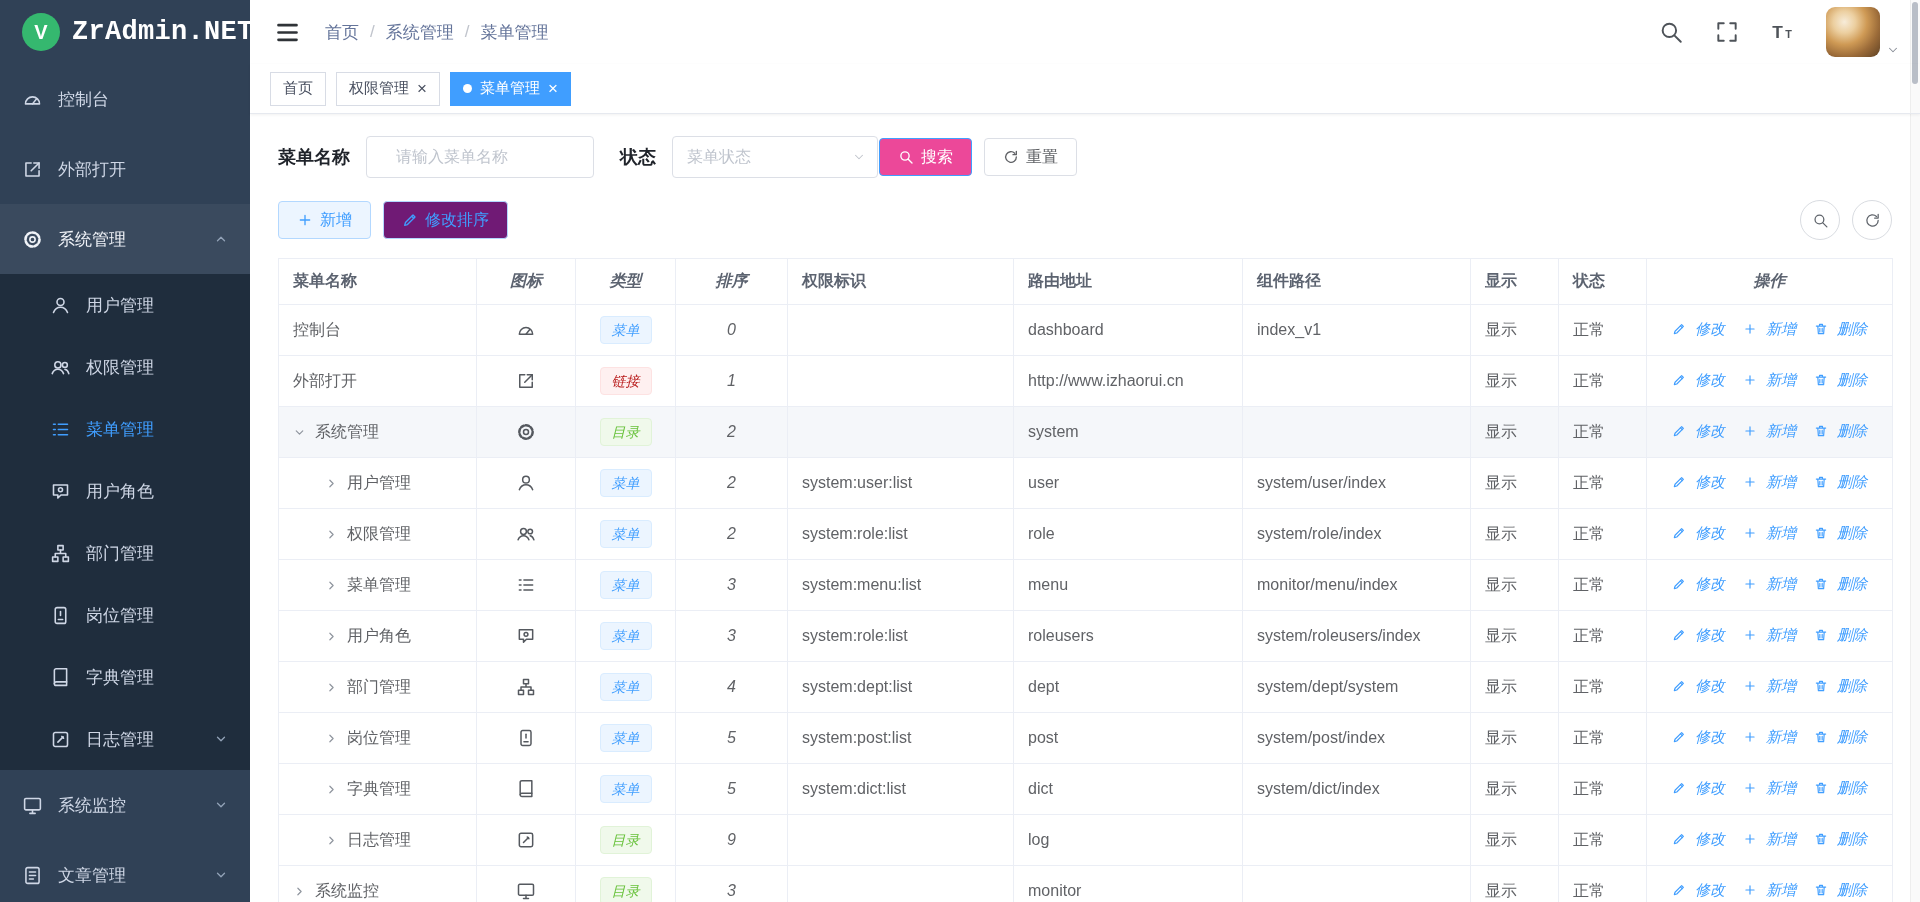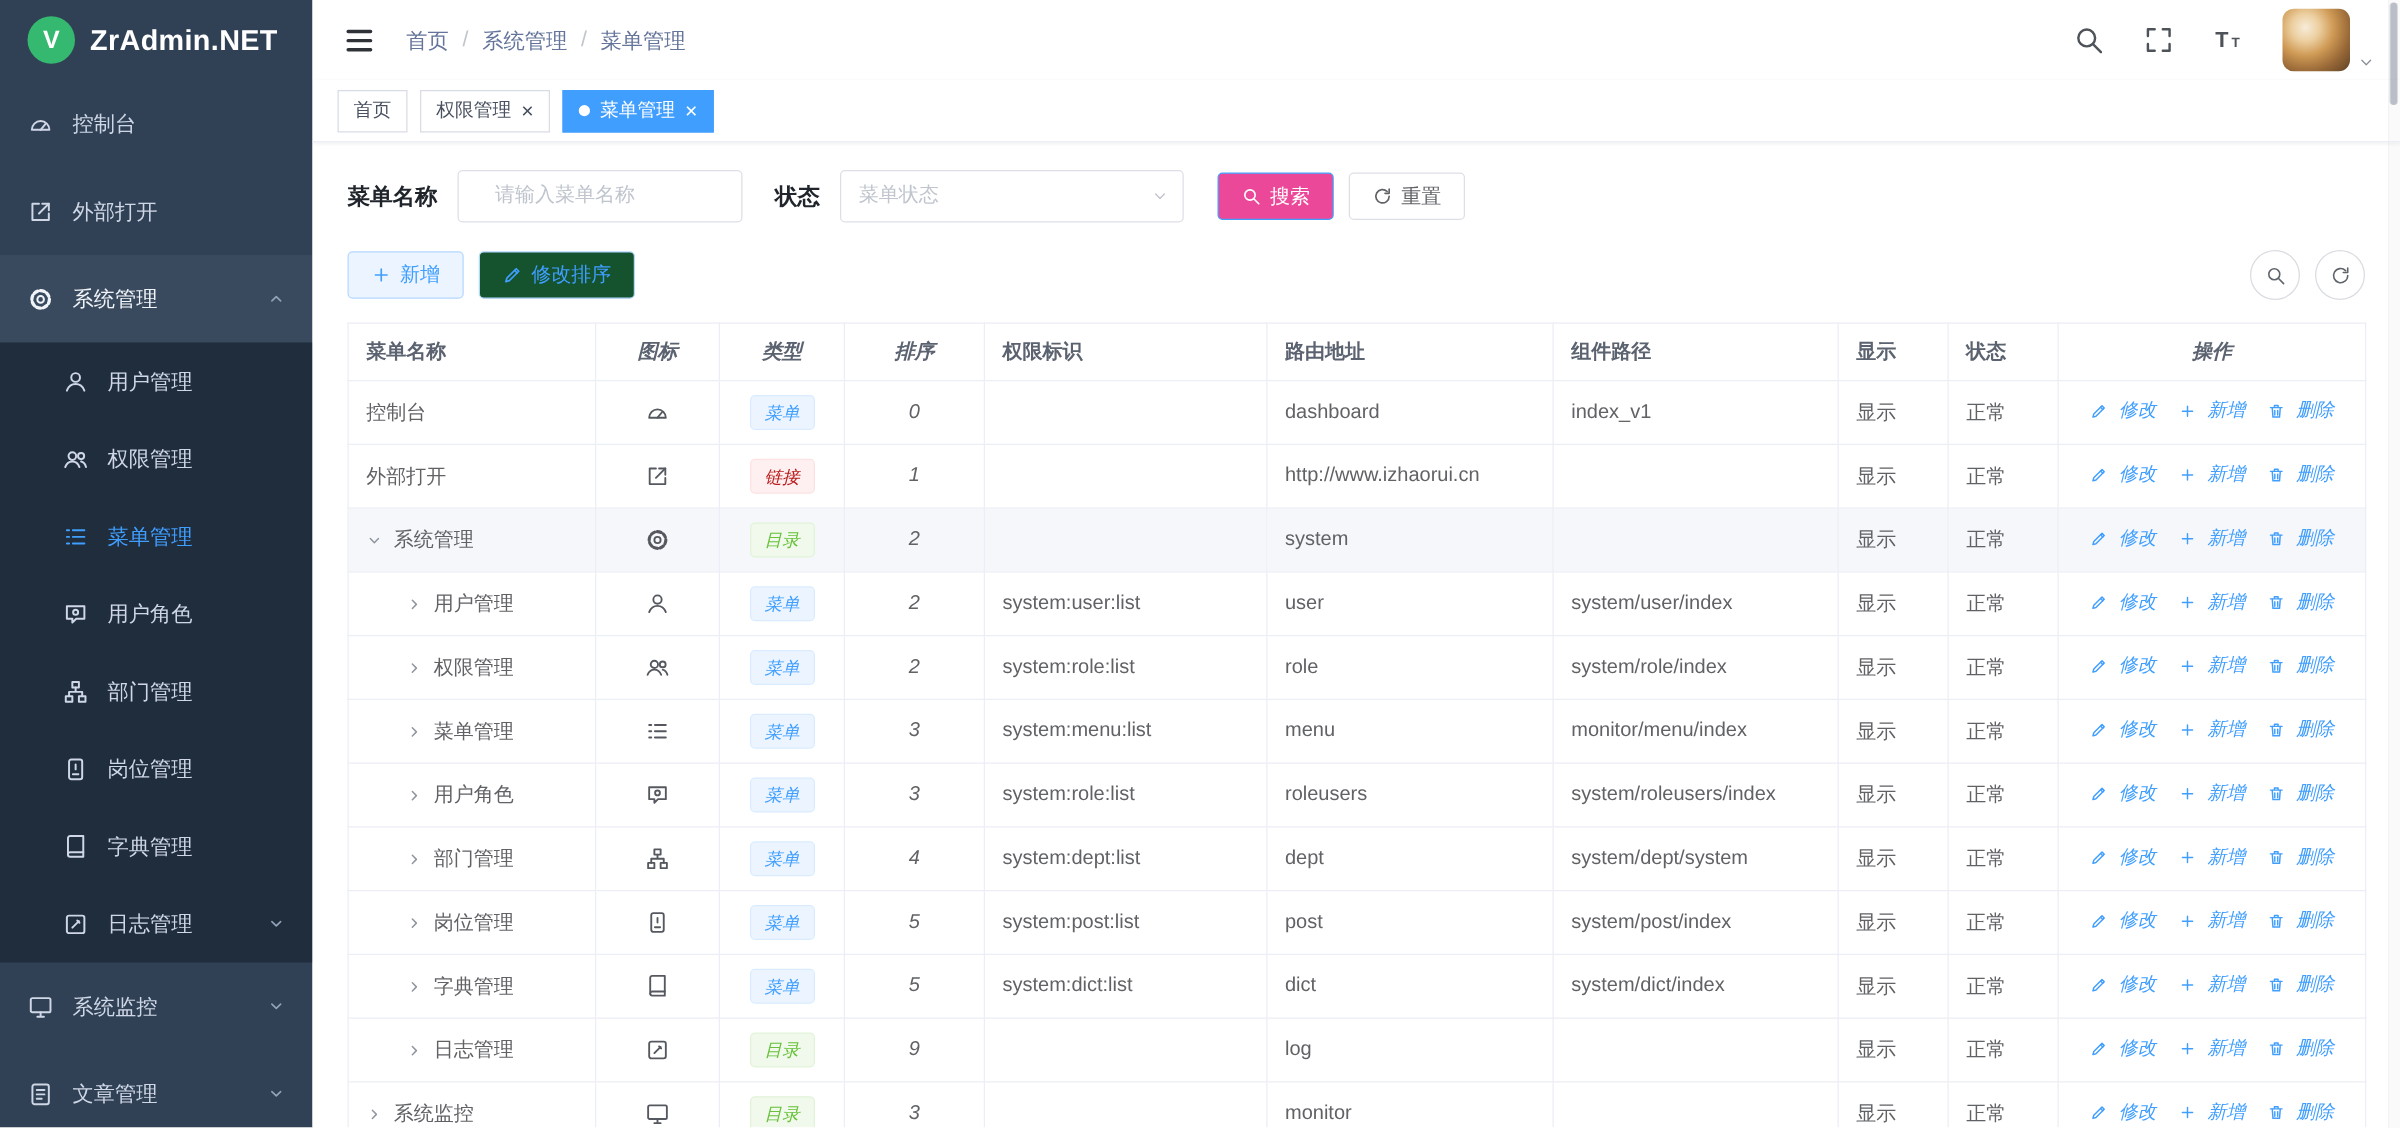--- a/index.html
+++ b/index.html
@@ -7,21 +7,21 @@
   body { font-family:"Liberation Sans","DejaVu Sans",sans-serif; background:#fff; position:relative; }
 
   .svg-icon { fill:none; stroke:currentColor; stroke-width:1.8; stroke-linecap:round; stroke-linejoin:round; display:inline-block; vertical-align:middle; }
 
   .app { display:flex; width:100%; height:100%; }
 
   
   .sidebar { width:250px; min-width:250px; background:#304156; height:100%; overflow:hidden; }
   .logo { height:64px; display:flex; align-items:center; padding-left:22px; gap:12px; cursor:pointer; }
   .logo-circle { width:38px; height:38px; border-radius:50%; background:#35b86f; color:#fff; font-weight:bold; font-size:20px; display:flex; align-items:center; justify-content:center; flex:none; }
-  .logo-title { color:#fff; font-size:23px; font-weight:bold; letter-spacing:.3px; }
+  .logo-title { color:#fff; font-size:27px; font-weight:bold; letter-spacing:.3px;font-family:Liberation Mono, monospace; }
   .menu-item { height:70px; display:flex; align-items:center; padding:0 22px; gap:15px; font-size:17px; color:#cfd7e6; cursor:pointer; }
   .menu-item .mi { width:21px; height:21px; flex:none; }
   .menu-item .arrow { width:14px; height:14px; margin-left:auto; color:#93a3b8; stroke-width:2.2; }
   .menu-item.open { color:#f0f3f8; background:rgba(255,255,255,0.05); }
   .submenu { background:#1f2d3d; }
   .submenu .menu-item { height:62px; padding-left:50px; }
   .menu-item.active { color:#409eff; }
 
   
   .main { flex:1; display:flex; flex-direction:column; height:100%; min-width:0; background:#fff; }
@@ -44,30 +44,30 @@
   .tab.active { background:#409eff; border-color:#409eff; color:#fff; }
   .tab-close { font-size:17px; line-height:1; cursor:pointer; }
 
   .content { flex:1; padding:18px 28px 0; overflow:hidden; }
 
   
   .filter-row { display:flex; align-items:center; margin-top:4px; }
   .f-label { font-size:18px; font-weight:bold; color:#20242b; margin-right:16px; }
   .text-input { height:42px; width:228px; border:1px solid #dcdfe6; border-radius:4px; padding:0 14px; font-size:16px; color:#606266; outline:none; font-family:inherit; background:#fff; }
   .text-input::placeholder { color:#bfc4cd; }
-  .select-wrap { position:relative; width:275px; margin-right:27px; }
+  .select-wrap { position:relative; width:206px; margin-right:1px; }
   .select-wrap .text-input { width:100%; padding-right:32px; }
   .select-wrap .chev { position:absolute; right:12px; top:14px; width:14px; height:14px; color:#c0c4cc; pointer-events:none; }
   .gap-lg { margin-right:26px; }
 
   .btn { height:38px; display:inline-flex; align-items:center; gap:7px; padding:0 18px; border-radius:4px; border:1px solid #dcdfe6; background:#fff; color:#606266; font-size:16px; cursor:pointer; font-family:inherit; white-space:nowrap; }
   .btn .bicon { width:16px; height:16px; stroke-width:2; }
   .btn.primary { background:#ec4899; border-color:#409eff; color:#fff; }
   .btn.plain { background:#ecf5ff; border-color:#b3d8ff; color:#409eff; }
-  .btn.plain-white { background:#14532d; border-color:#b3d8ff; color:#409eff; }
+  .btn.plain-white { background:#701a75; border-color:#b3d8ff; color:#409eff; }
   .mr12 { margin-right:12px; }
 
   .toolbar-row { display:flex; align-items:center; gap:12px; margin-top:22px; }
   .spacer { flex:1; }
   .circle-btn { width:40px; height:40px; border-radius:50%; border:1px solid #d9dce1; background:#fff; display:flex; align-items:center; justify-content:center; color:#5f646b; cursor:pointer; }
   .circle-btn .svg-icon { width:17px; height:17px; }
 
   
   .data-table { margin-top:18px; width:100%; border-collapse:collapse; table-layout:fixed; }
   .data-table th, .data-table td { border:1px solid #ebeef5; font-size:16px; padding:0 14px; white-space:nowrap; overflow:hidden; text-overflow:ellipsis; }

